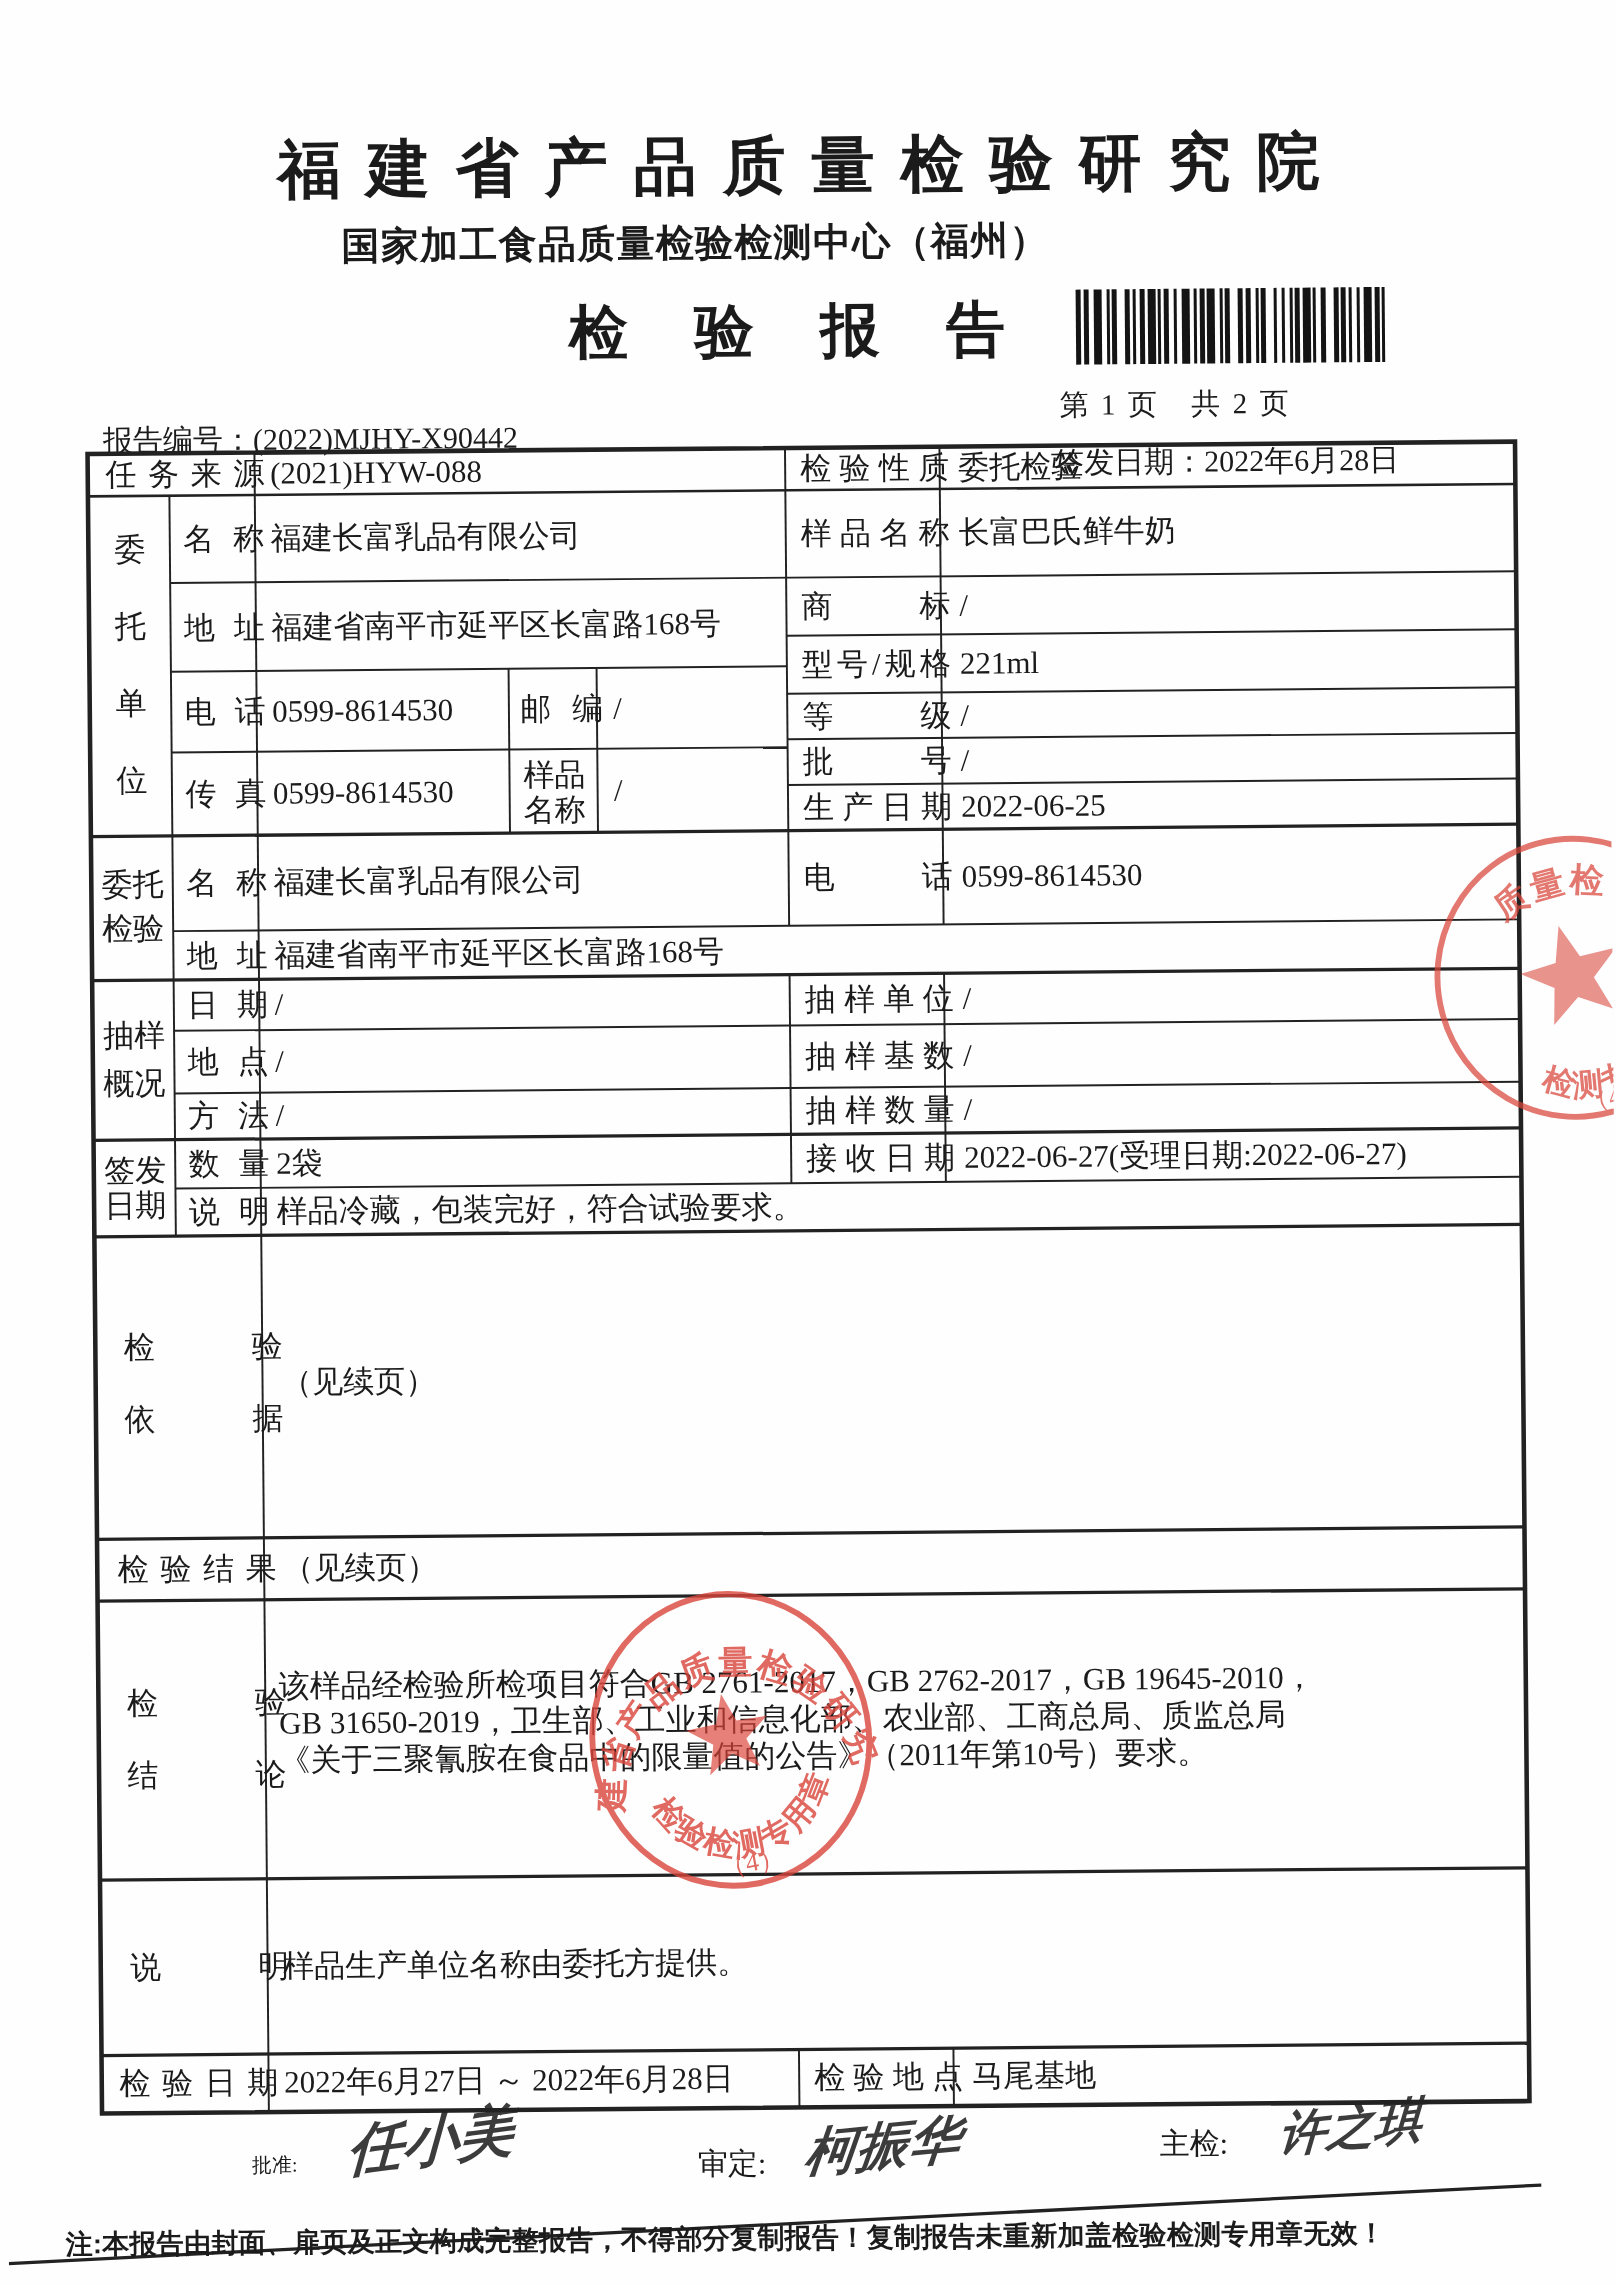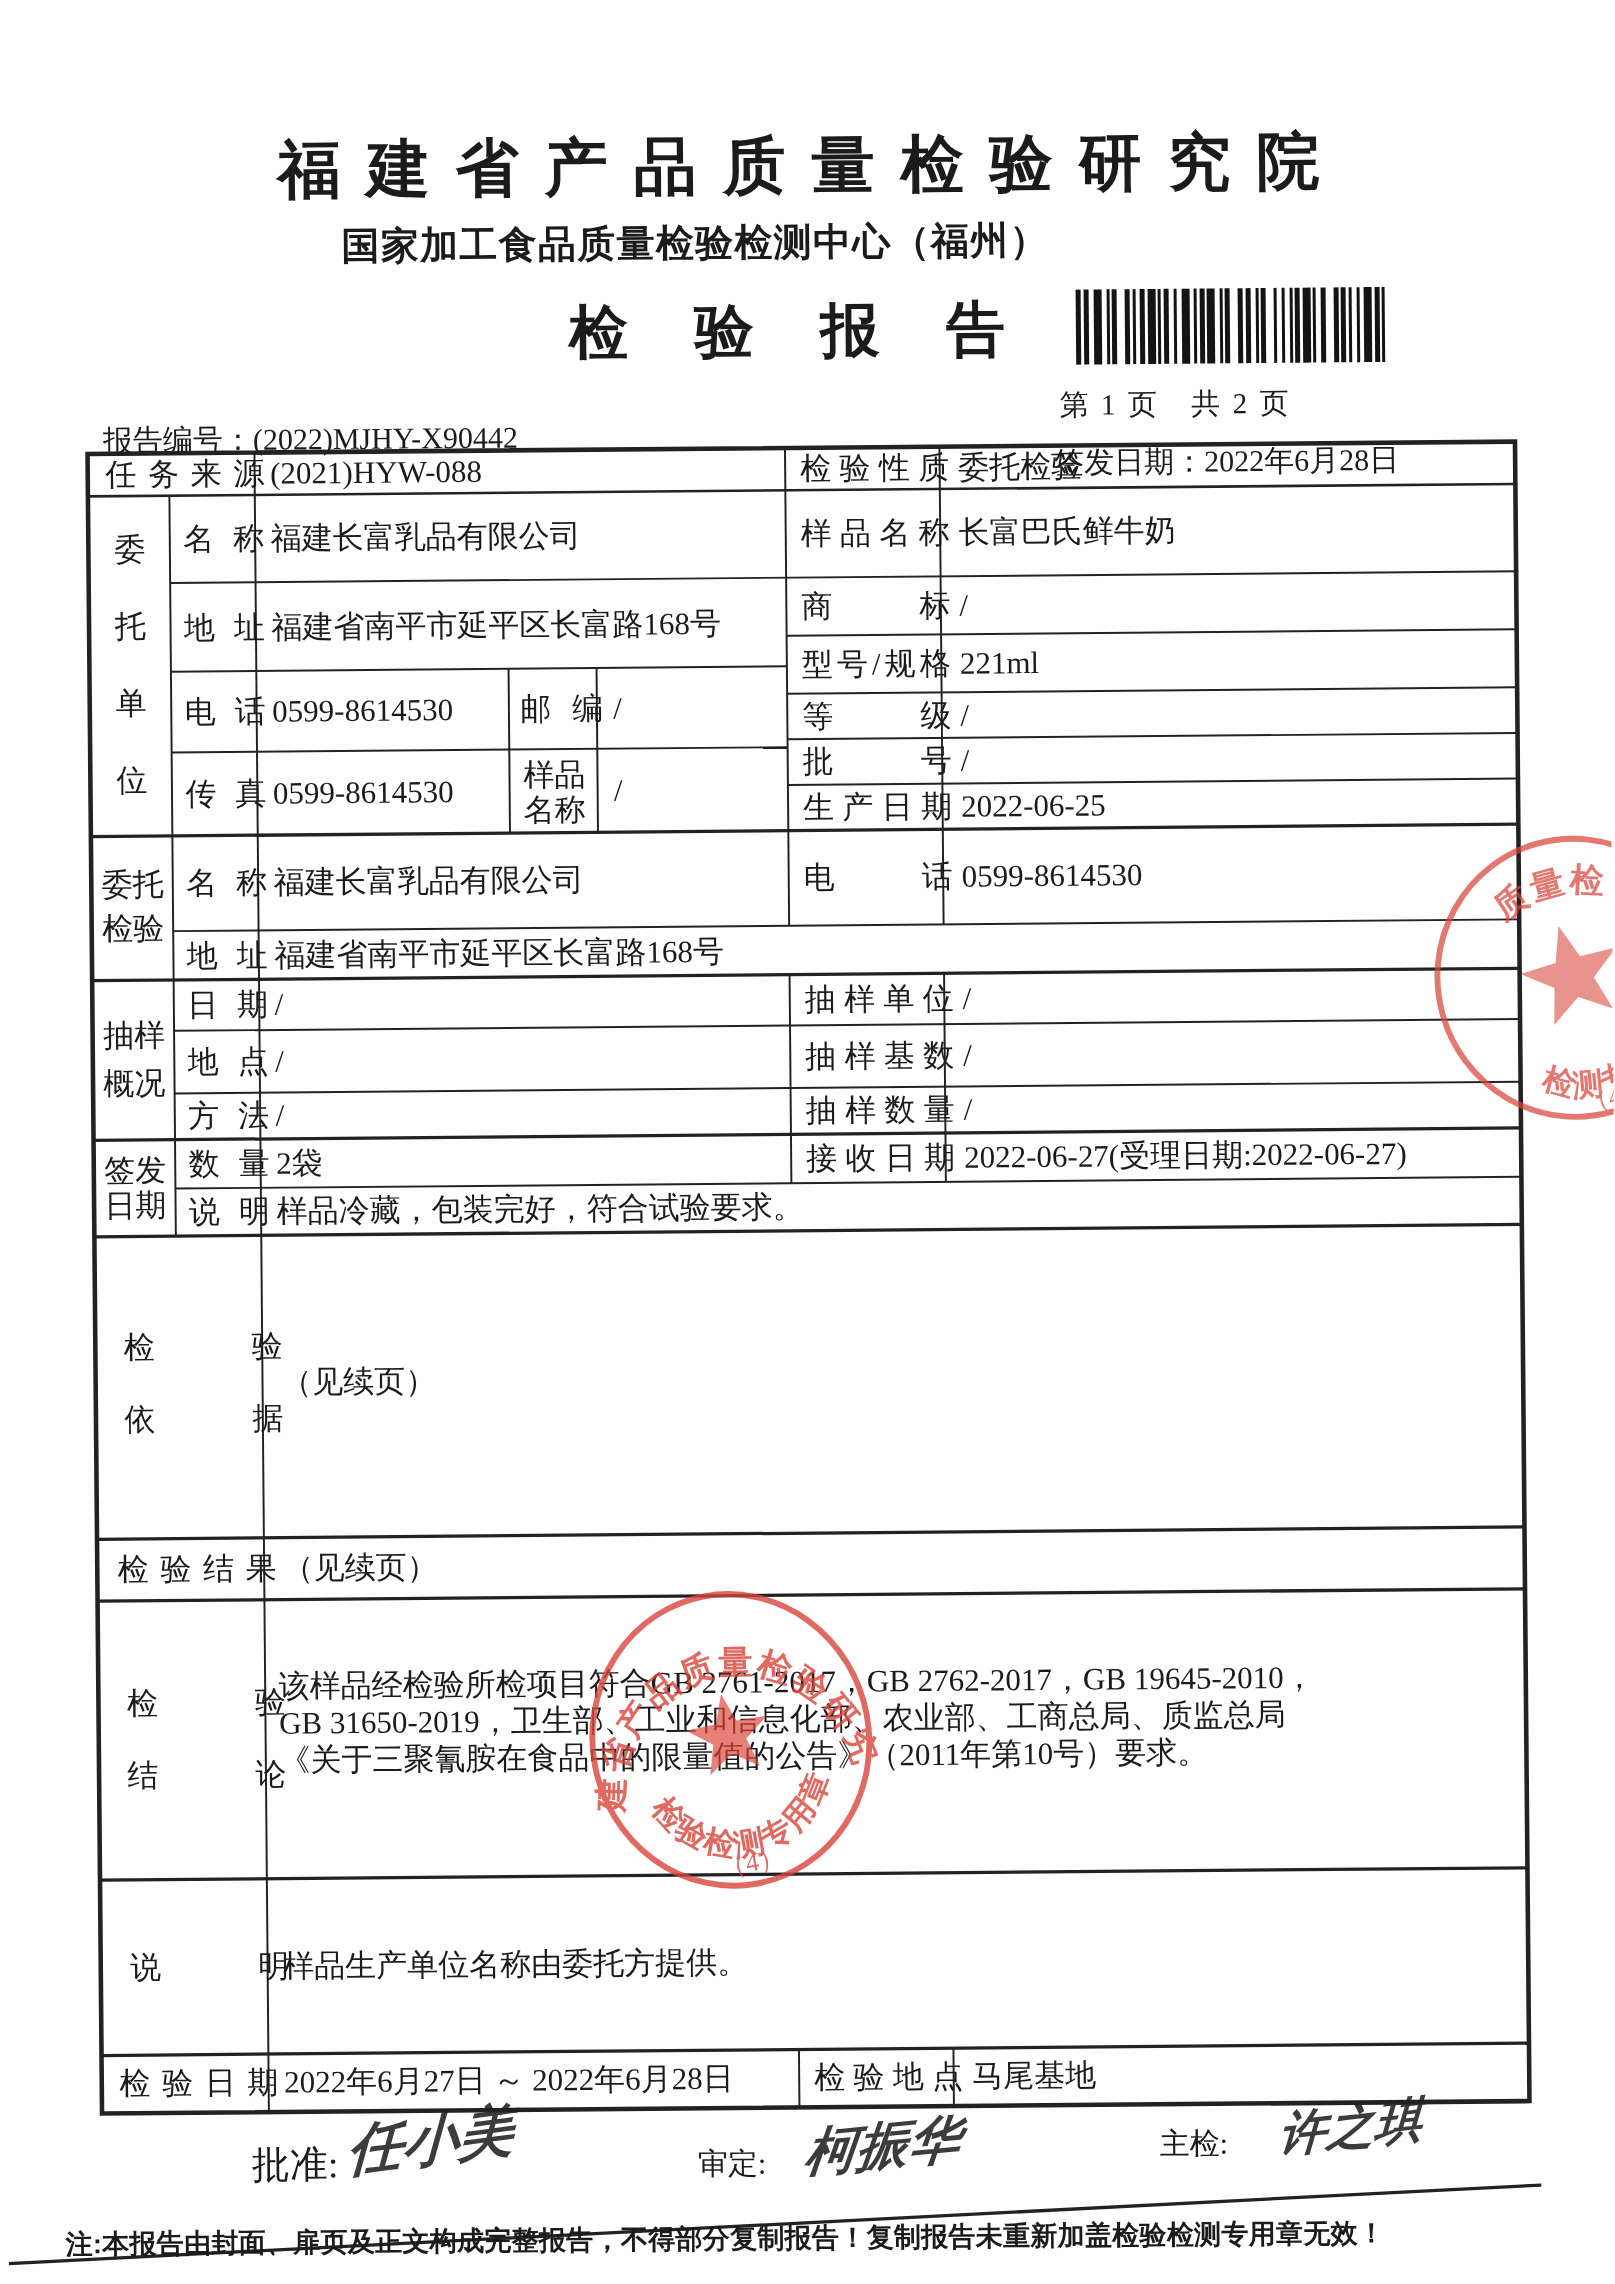--- a/index.html
+++ b/index.html
@@ -196,21 +196,21 @@
 《关于三聚氰胺在食品中的限量值的公告》（2011年第10号）要求。</div>
 
   <div class="c jus" style="left:98px;top:1874px;width:159px;line-height:175px;padding:0 26px;">说明</div>
   <div class="c" style="left:277px;top:1874px;line-height:175px;">样品生产单位名称由委托方提供。</div>
 
   <div class="c jus" style="left:98px;top:2049px;width:159px;line-height:58px;padding:0 14.3px;">检验日期</div>
   <div class="c" style="left:277px;top:2049px;line-height:58px;">2022年6月27日 ～ 2022年6月28日</div>
   <div class="c jus" style="left:794px;top:2049px;width:149px;line-height:58px;padding:0 13px;">检验地点</div>
   <div class="c" style="left:965px;top:2049px;line-height:58px;">马尾基地</div>
 
-  <div class="c" style="left:244px;top:2143px;font-size:38px;line-height:34px;">批准:</div>
+  <div class="c" style="left:244px;top:2143px;font-size:20px;line-height:34px;">批准:</div>
   <div class="sig" style="left:339px;top:2100px;font-size:56px;transform:rotate(-7deg) skewX(-10deg);">任小美</div>
   <div class="c" style="left:690px;top:2146px;font-size:30px;line-height:34px;">审定:</div>
   <div class="sig" style="left:797px;top:2112px;font-size:52px;transform:rotate(-5deg) skewX(-12deg);">柯振华</div>
   <div class="c" style="left:1152px;top:2130px;font-size:30px;line-height:34px;">主检:</div>
   <div class="sig" style="left:1271px;top:2100px;font-size:48px;transform:rotate(-6deg) skewX(-10deg);">许之琪</div>
 
   <div class="c b sans" style="left:57px;top:2221px;font-size:27px;line-height:34px;letter-spacing:0.3px;">注:本报告由封面、扉页及正文构成完整报告，不得部分复制报告！复制报告未重新加盖检验检测专用章无效！</div>
 
   <svg class="stampsvg" style="left:574px;top:1584px;" width="313" height="313" viewBox="0 0 480 480">
     <g transform="rotate(-10 234 238)" opacity="0.8">

